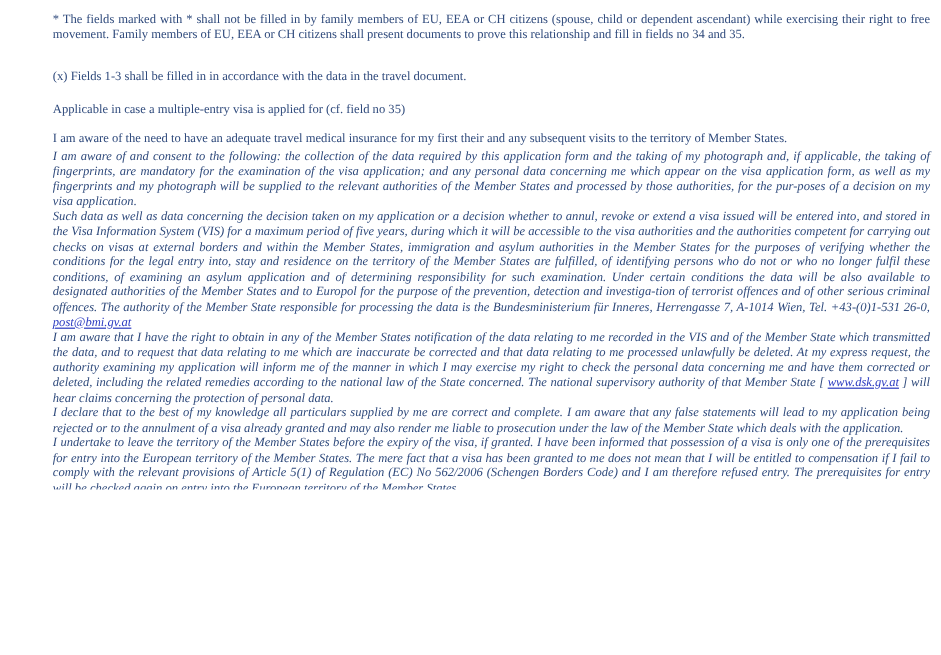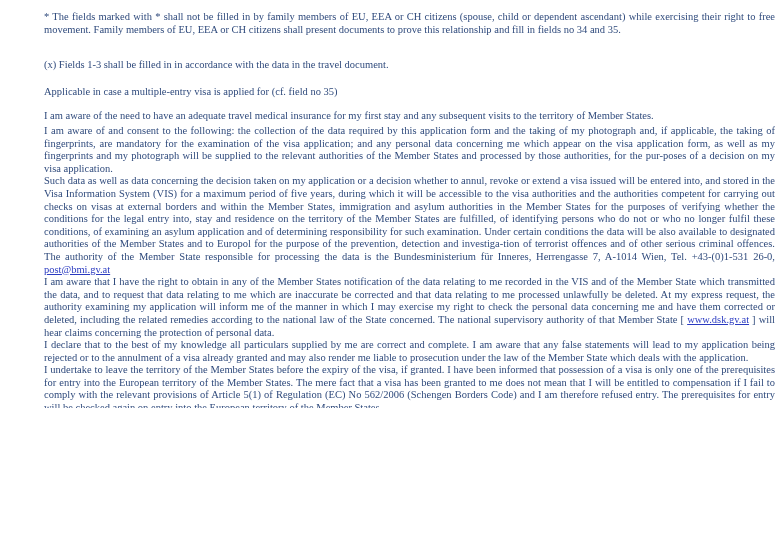--- a/index.html
+++ b/index.html
@@ -14,21 +14,21 @@
     width:784px; height:408px;
     padding:10px 9px 0 44px;
     overflow:hidden;
     background:#ffffff;
   }
   .note, .para {
     font-size:10.5px;
     line-height:13px;
     text-align:justify;
   }
-  .dense { line-height:12.6px; }
+  .dense { line-height:12.6px;font-style:italic; }
   .doc-link {
     color:#2b3bc1;
     text-decoration:underline;
     cursor:pointer;
   }
   .m-xnote   { margin-top:22px; }
   .m-fee     { margin-top:33px; }
   .m-multi   { margin-top:14px; }
   .m-ins     { margin-top:11px; }
   .m-consent { margin-top:3px;  }
@@ -60,21 +60,21 @@
 
 <div class="page">
 
   <p class="note">* The fields marked with * shall not be filled in by family members of EU, EEA or CH citizens (spouse, child or dependent ascendant) while exercising their right to free movement. Family members of EU, EEA or CH citizens shall present documents to prove this relationship and fill in fields no 34 and 35.</p>
 
   <p class="note m-xnote">(x) Fields 1-3 shall be filled in in accordance with the data in the travel document.</p>
 
 
   <p class="para m-multi">Applicable in case a multiple-entry visa is applied for (cf. field no 35)</p>
 
-  <p class="para m-ins">I am aware of the need to have an adequate travel medical insurance for my first stay and any subsequent visits to the territory of Member States.</p>
+  <p class="para m-ins">I am aware of the need to have an adequate travel medical insurance for my first their and any subsequent visits to the territory of Member States.</p>
 
   <p class="para dense m-consent">I am aware of and consent to the following: the collection of the data required by this application form and the taking of my photograph and, if applicable, the taking of fingerprints, are mandatory for the examination of the visa application; and any personal data concerning me which appear on the visa application form, as well as my fingerprints and my photograph will be supplied to the relevant authorities of the Member States and processed by those authorities, for the pur-poses of a decision on my visa application.</p>
 
   <p class="para dense"><span>Such data as well as data concerning the decision taken on my application or a decision whether to annul, revoke or extend a visa issued will be entered into, and stored in the Visa Information System (VIS)  for a maximum period of five years, during which it will be accessible to the visa authorities and the authorities competent for carrying out checks on visas at external borders and within the Member States, immigration and asylum authorities in the Member States for the purposes of verifying whether the conditions for the legal entry into, stay and residence on the territory of the Member States are fulfilled, of identifying persons who do not or who no longer fulfil these conditions, of examining an asylum application and of determining responsibility for such examination. Under certain conditions the data will be also available to designated authorities of the Member States and to Europol for the purpose of the prevention, detection and investiga-tion of terrorist offences and of other serious criminal offences. The authority of the Member State responsible for processing the data is the Bundesministerium für Inneres, Herrengasse 7, A-1014 Wien, Tel. +43-(0)1-531 26-0, </span><a class="doc-link">post@bmi.gv.at</a></p>
 
   <p class="para dense"><span>I am aware that I have the right to obtain in any of the Member States notification of the data relating to me recorded in the VIS and of the Member State which transmitted the data, and to request that data relating to me which are inaccurate be corrected and that data relating to me processed unlawfully be deleted. At my express request, the authority examining my application will inform me of the manner in which I may exercise my right to check the personal data concerning me and have them corrected or deleted, including the related remedies according to the national law of the State concerned. The national supervisory authority of that Member State [ </span><a class="doc-link">www.dsk.gv.at</a><span> ] will hear claims concerning the protection of personal data.</span></p>
 
   <p class="para dense">I declare that to the best of my knowledge all particulars supplied by me are correct and complete. I am aware that any false statements will lead to my application being rejected or to the annulment of a visa already granted and may also render me liable to prosecution under the law of the Member State which deals with the application.</p>
 
   <p class="para dense">I undertake to leave the territory of the Member States before the expiry of the visa, if granted. I have been informed that possession of a visa is only one of the prerequisites for entry into the European territory of the Member States. The mere fact that a visa has been granted to me does not mean that I will be entitled to compensation if I fail to comply with the relevant provisions of Article 5(1) of Regulation (EC) No 562/2006 (Schengen Borders Code) and I am therefore refused entry. The prerequisites for entry will be checked again on entry into the European territory of the Member States.</p>

